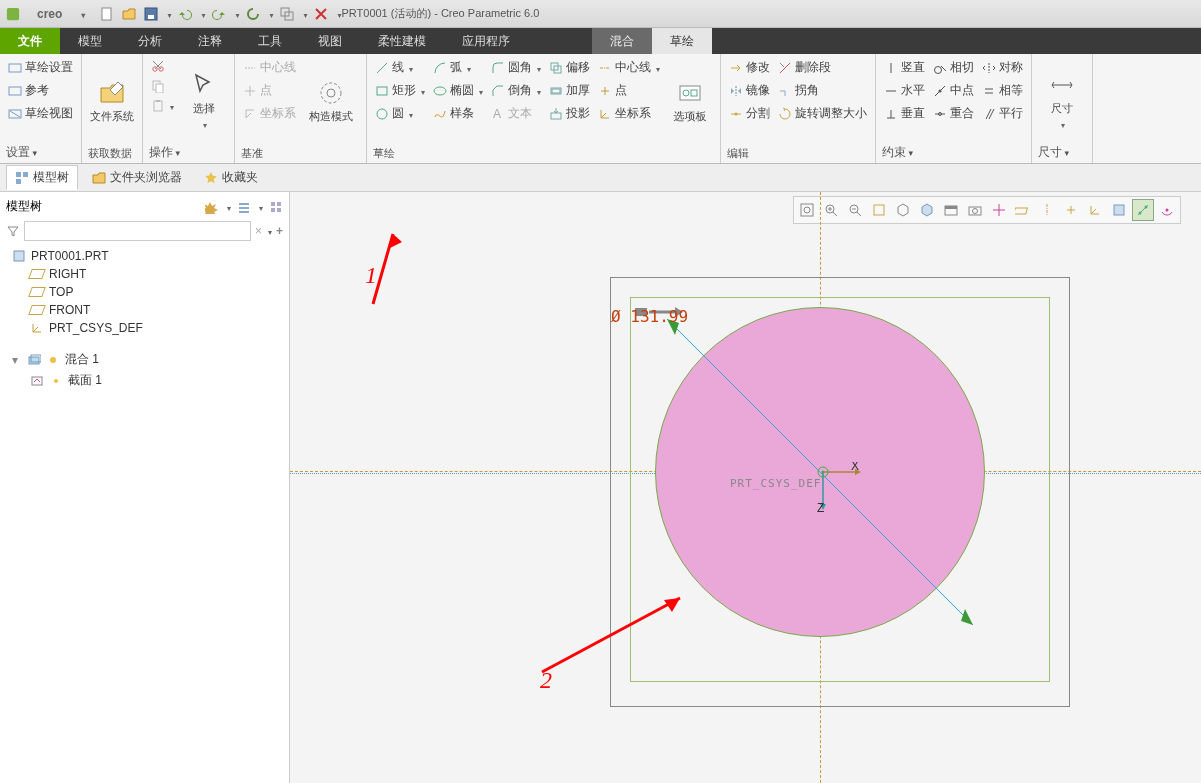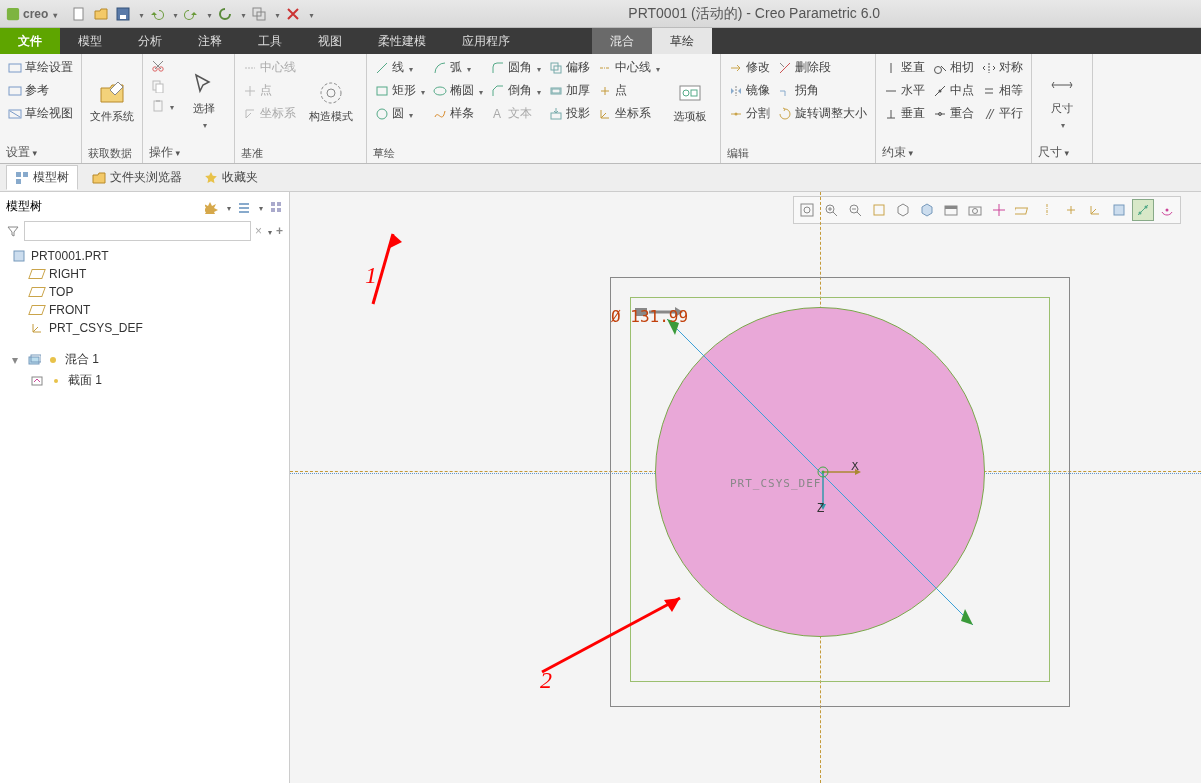--- a/index.html
+++ b/index.html
@@ -2,22 +2,22 @@
 <html><head>
 <meta charset="utf-8">
 <style>
 * { margin: 0; padding: 0; box-sizing: border-box; font-family: "Microsoft YaHei", Arial, sans-serif; font-size: 12px; }
 body { background: #f0f0f0; width: 1201px; height: 783px; overflow: hidden; position: relative; }
 
 
 .title-bar { height: 28px; background: linear-gradient(#e8e8e8,#d8d8d8); display: flex; align-items: center; padding: 0 6px; border-bottom: 1px solid #bbb; }
 .title-bar .qat { display:flex; align-items:center; gap:6px; }
 .title-bar .qat .i { width:16px; height:16px; display:inline-block; }
-.title-bar .app-title { flex:1; text-align:center; color:#555; font-size:14px; }
-.logo { font-weight:bold; color:#666; margin-right:8px; display:flex; align-items:center; gap:3px;}
+.title-bar .app-title { flex:1; text-align:left; color:#555; font-size:11px; }
+.logo { font-weight:bold; color:#666; margin-right:8px; display:flex; align-items:center; gap:17px;}
 .logo svg{width:14px;height:14px;}
 
 
 .tabs { height: 26px; background: #3a3a3a; display:flex; }
 .tabs .tab { padding: 5px 18px; color:#ddd; cursor:pointer; }
 .tabs .tab.file { background:#5ea500; color:#fff; font-weight:bold; }
 .tabs .tab.ctx1 { background:#6a6a6a; color:#eee;margin-left:44px; }
 .tabs .tab.ctx2 { background:#e6e6e6; color:#333; }
 
 

